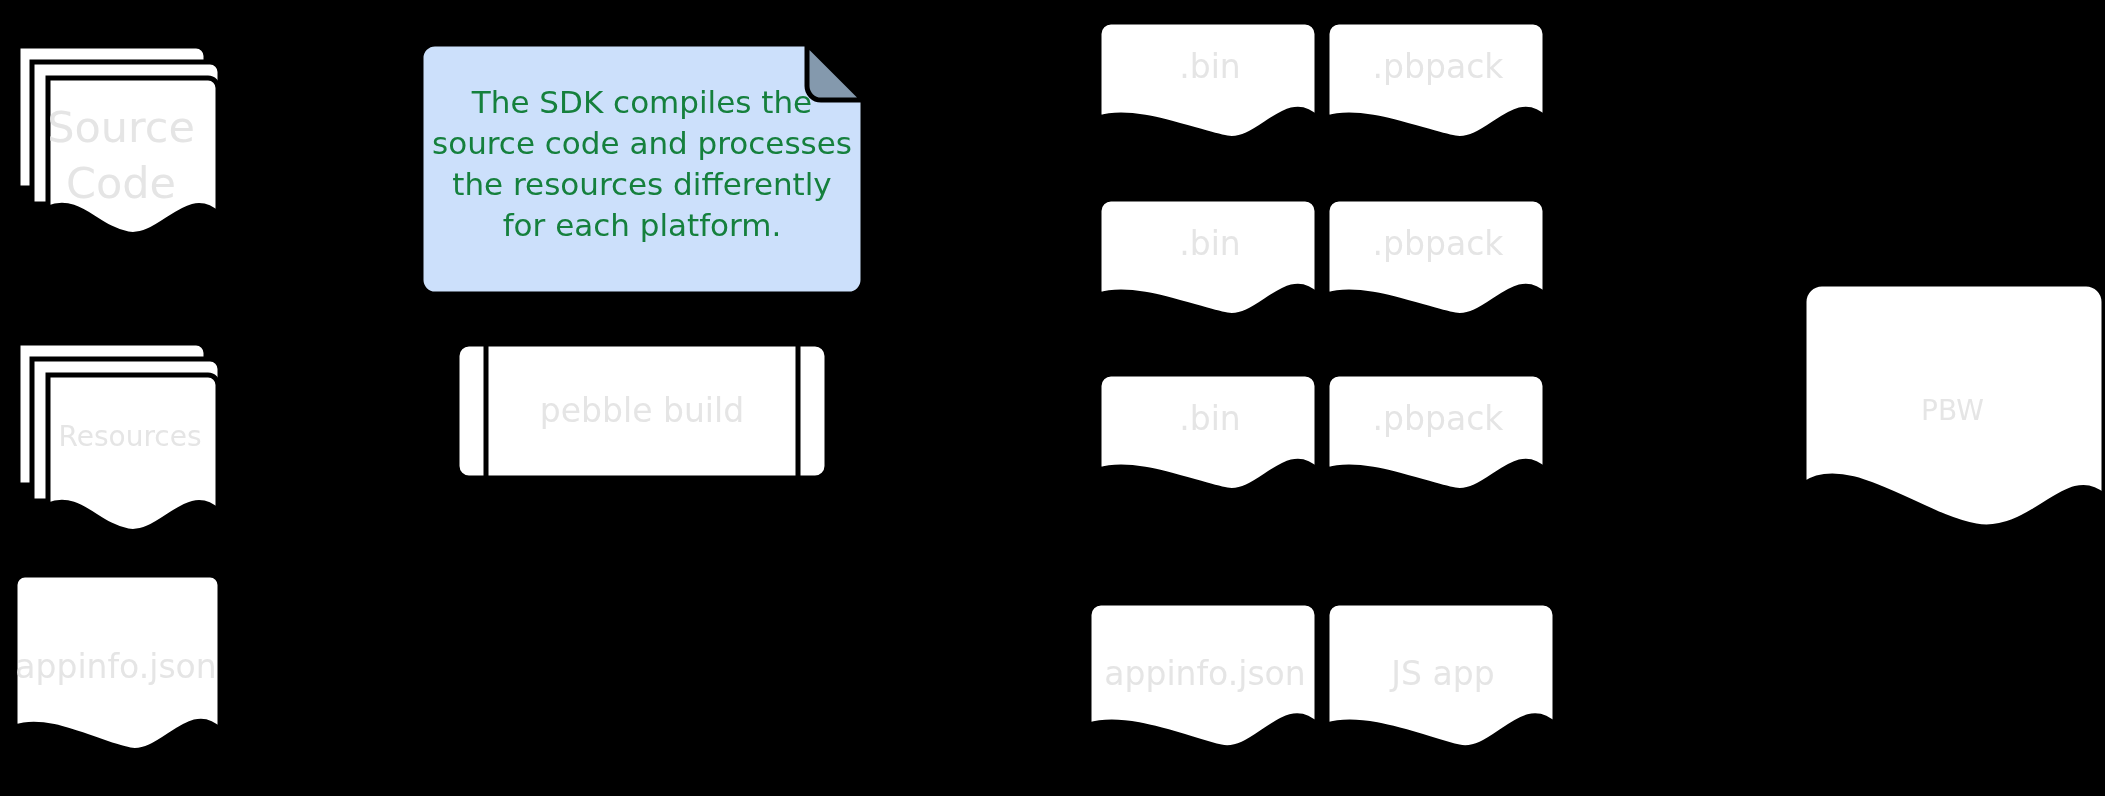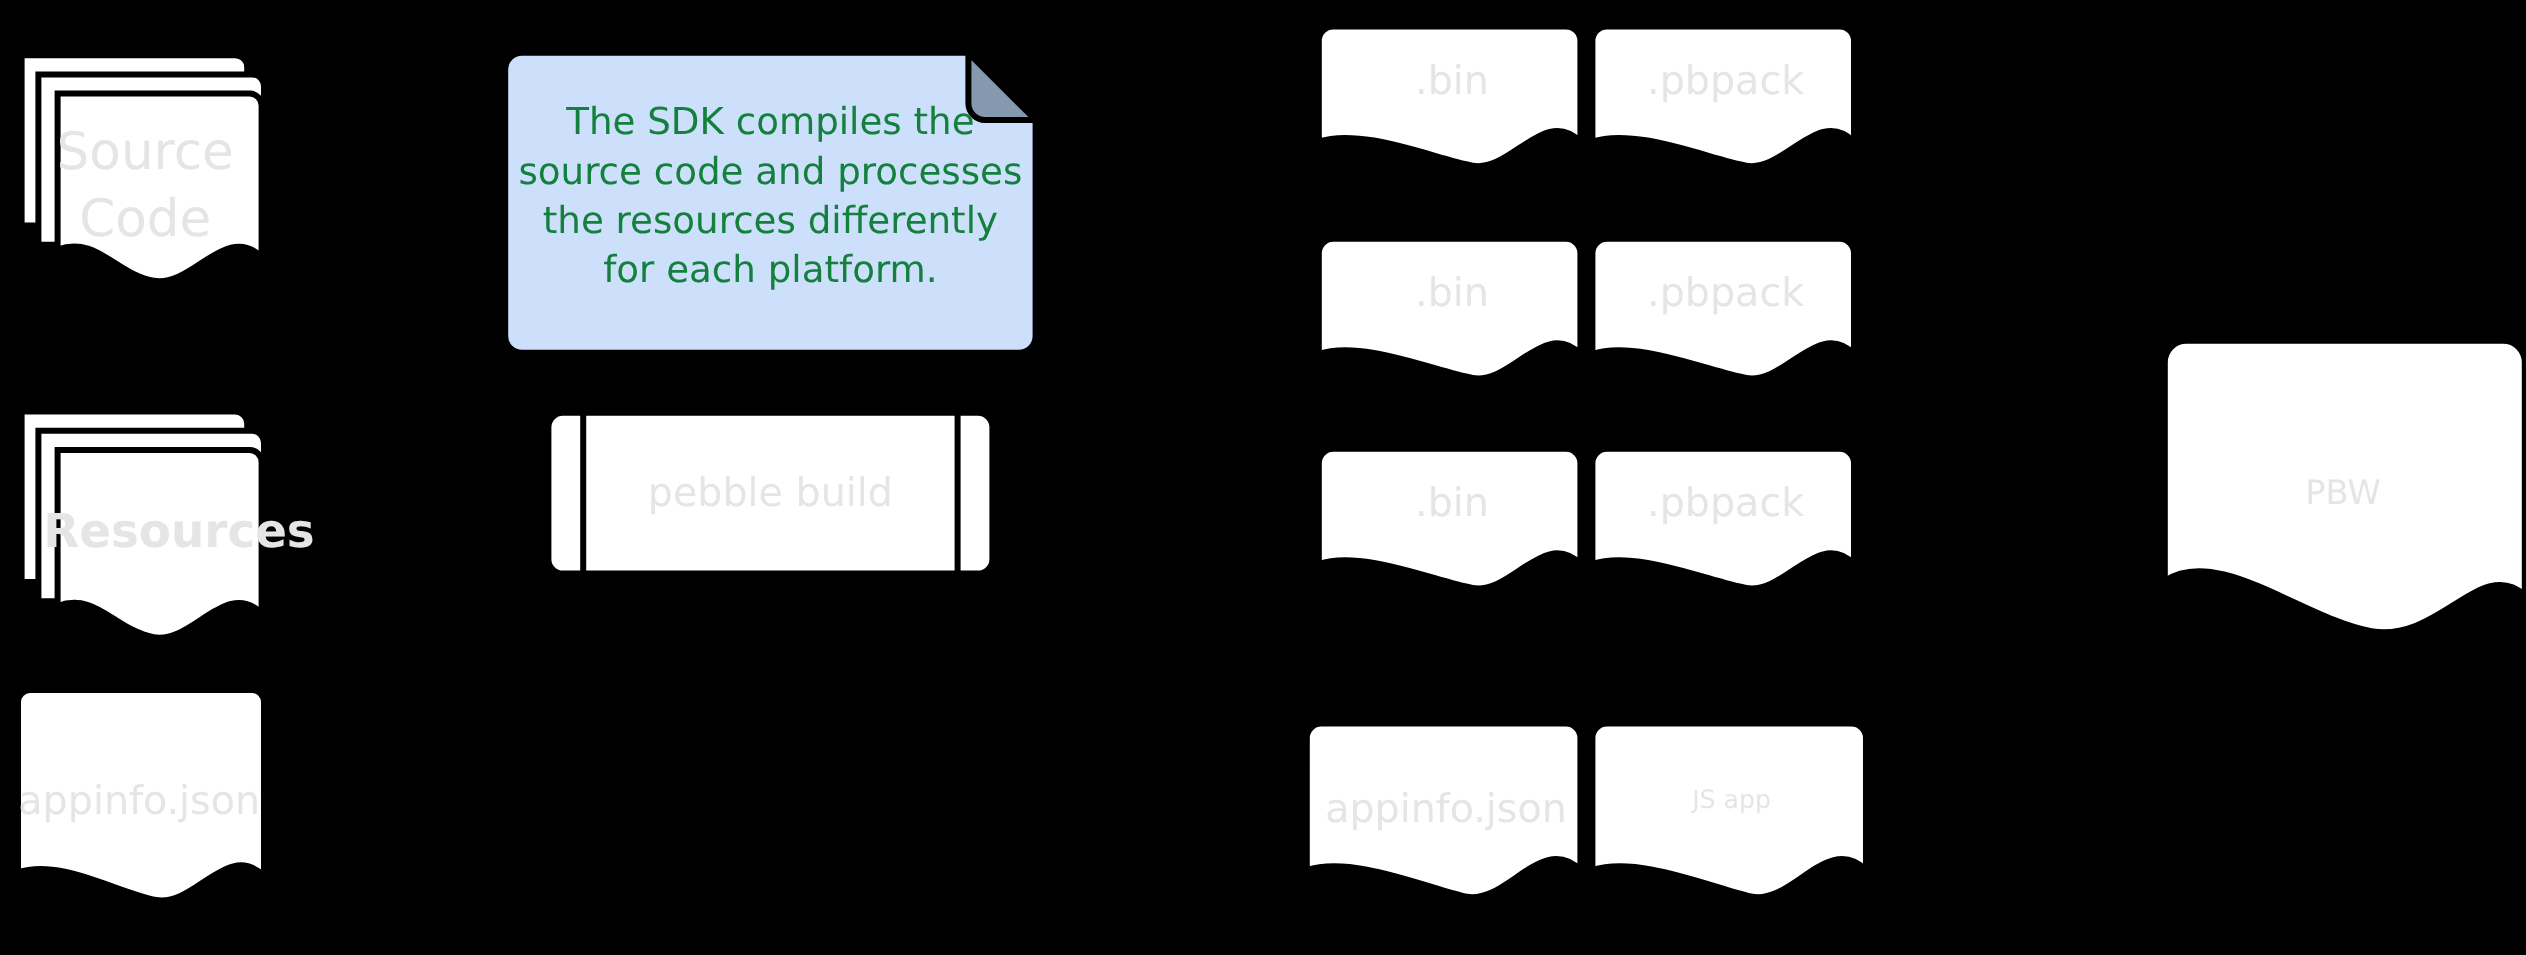--- a/index.html
+++ b/index.html
@@ -64,21 +64,21 @@
   </div>
 
   <div class="node" id="n-resources" style="left:10px; top:335px; width:218px; height:215px;">
     <svg width="218" height="215" viewBox="0 0 218 215">
       <path d="M8,8 H186 a10,10 0 0 1 10,10 V150 H8 Z" fill="#ffffff" stroke="#000000" stroke-width="5"></path>
       <path d="M22,24 H200 a10,10 0 0 1 10,10 V166 H22 Z" fill="#ffffff" stroke="#000000" stroke-width="5"></path>
       <path d="M38,40 H198 a10,10 0 0 1 10,10 V176
                C178,147 150,202 118,196
                C86,190 70,158 38,170 Z" fill="#ffffff" stroke="#000000" stroke-width="5"></path>
     </svg>
-    <div class="label" style="top:84px; left:26px; right:4px; font-size:39px;font-weight:bold;">Resources</div>
+    <div class="label" style="top:84px; left:26px; right:4px; font-size:28px;">Resources</div>
   </div>
 
   <div class="node" id="n-appinfo-input" style="left:10px; top:570px; width:218px; height:190px;">
     <svg width="218" height="190" viewBox="0 0 218 190">
       <path d="M5,15 a10,10 0 0 1 10,-10 H200 a10,10 0 0 1 10,10 V160
                C180,130 152,186 120,180
                C88,174 40,145 5,157 Z" fill="#ffffff" stroke="#000000" stroke-width="5"></path>
     </svg>
     <div class="label" style="top:76px; left:0; right:6px; font-size:33px;">appinfo.json</div>
   </div>
@@ -169,21 +169,21 @@
     </svg>
     <div class="label" style="top:58px; left:0; right:0; font-size:33px;">appinfo.json</div>
   </div>
 
   <div class="node" id="n-js-app" style="left:1323px; top:595px; width:240px; height:160px;">
     <svg width="240" height="160" viewBox="0 0 240 160">
       <path d="M4,20 a12,12 0 0 1 12,-12 H220 a12,12 0 0 1 12,12 V130
                C200,98 170,160 136,152
                C102,144 42,118 4,130 Z" fill="#ffffff" stroke="#000000" stroke-width="5"></path>
     </svg>
-    <div class="label" style="top:58px; left:0; right:0; font-size:21px;">JS app</div>
+    <div class="label" style="top:58px; left:0; right:0; font-size:33px;">JS app</div>
   </div>
 
   <div class="node" id="n-pbw" style="left:1800px; top:278px; width:305px; height:265px;">
     <svg width="305" height="265" viewBox="0 0 305 265">
       <path d="M4,24 a18,18 0 0 1 18,-18 H286 a18,18 0 0 1 18,18 V218
                C268,185 232,258 176,248
                C120,238 48,176 4,206 Z" fill="#ffffff" stroke="#000000" stroke-width="5"></path>
     </svg>
     <div class="label" style="top:115px; left:0; right:0; font-size:28px;">PBW</div>
   </div>

